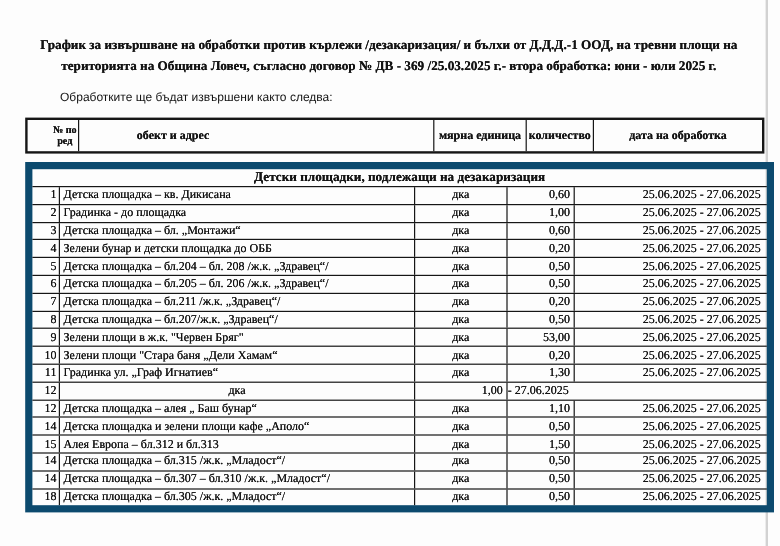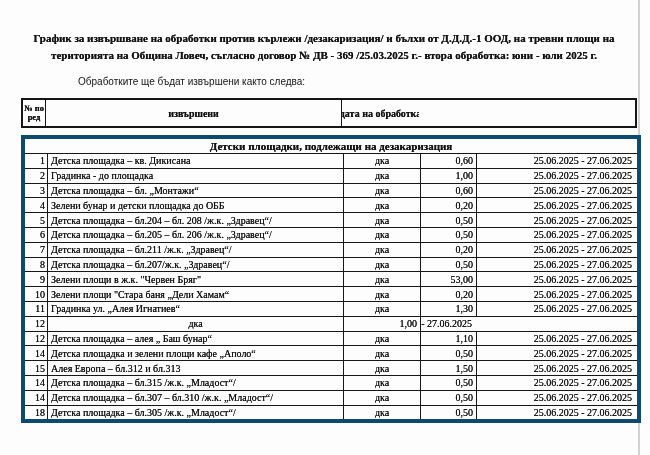--- a/index.html
+++ b/index.html
@@ -16,49 +16,49 @@
     position:absolute; top:0; bottom:0; right:10px; width:2px;
     background:#d2d2d2;
   }
 
   .doc-title{
     position:absolute; top:30px; left:28px; width:592px;
     text-align:center; font-weight:bold; font-size:11px; line-height:16.5px;
   }
 
   .subtitle{
-    position:absolute; top:76px; left:78px;
+    position:absolute; top:76px; left:50px;
     font-family:"Liberation Sans", sans-serif;
     font-size:10px;
   }
 
   .grid-row{
     display:grid;
     grid-template-columns:23px 296px 77px 56px 1fr;
   }
   .cell{
     border-right:1.6px solid #161616;
     display:flex; align-items:center;
     overflow:hidden; white-space:nowrap;
     box-sizing:border-box;
   }
   .cell:last-child{ border-right:none; }
 
   .header-table{
     position:absolute; top:98px; left:21px; width:612px; height:26px;
     border:2px solid #161616;
   }
-  .header-table .grid-row{ height:100%; }
+  .header-table .grid-row{ height:100%;padding-left:20px; }
   .header-table .cell{ font-weight:bold; font-size:10px; justify-content:center; text-align:center; }
   .header-table .cell.hc-num{ font-size:8.5px; line-height:9.5px; display:flex; align-items:center; justify-content:center; white-space:normal; }
   .header-table .cell.hc-object{ justify-content:flex-start; padding-left:48px; }
 
   .main-table{
     position:absolute; top:135px; left:21px; width:612px;
-    border:4px solid #0c4a6e;
+    border:6px solid #0c4a6e;
     box-sizing:content-box;
   }
   .section-row{
     height:14px; line-height:14px;
     border-bottom:1.6px solid #161616;
     text-align:center; font-weight:bold; font-size:11px;
   }
   .data-row{ height:13.8px; border-bottom:1.6px solid #161616; }
   .data-row:last-child{ border-bottom:none; }
   .data-row .cell{ font-size:10px; line-height:13px; }
@@ -76,21 +76,23 @@
 <div class="doc-title ink">
   <div>График за извършване на обработки против кърлежи /дезакаризация/ и бълхи от Д.Д.Д.-1 ООД, на тревни площи на</div>
   <div>територията на Община Ловеч, съгласно договор № ДВ - 369 /25.03.2025 г.- втора обработка: юни - юли 2025 г.</div>
 </div>
 
 <div class="subtitle">Обработките ще бъдат извършени както следва:</div>
 
 <div class="header-table ink">
   <div class="grid-row">
     <div class="cell hc-num">№ по ред</div>
-    <div class="cell">извършени</div>
+    <div class="cell hc-object">обект и адрес</div>
+    <div class="cell">мярна единица</div>
+    <div class="cell">количество</div>
     <div class="cell">дата на обработка</div>
   </div>
 </div>
 
 <div class="main-table ink">
   <div class="section-row">Детски площадки, подлежащи на дезакаризация</div>
   <div id="rows-container">
   <div class="grid-row data-row">
     <div class="cell c-num">1</div>
     <div class="cell c-object">Детска площадка – кв. Дикисана</div>
@@ -166,21 +168,21 @@
   <div class="grid-row data-row">
     <div class="cell c-num">10</div>
     <div class="cell c-object">Зелени площи "Стара баня „Дели Хамам“</div>
     <div class="cell c-unit">дка</div>
     <div class="cell c-qty">0,20</div>
     <div class="cell c-date">25.06.2025 - 27.06.2025</div>
   </div>
 
   <div class="grid-row data-row">
     <div class="cell c-num">11</div>
-    <div class="cell c-object">Градинка ул. „Алея Игнатиев“</div>
+    <div class="cell c-object">Градинка ул. „Граф Игнатиев“</div>
     <div class="cell c-unit">дка</div>
     <div class="cell c-qty">1,30</div>
     <div class="cell c-date">25.06.2025 - 27.06.2025</div>
   </div>
 
   <div class="grid-row data-row">
     <div class="cell c-num">12</div>
     <div class="cell c-unit">дка</div>
     <div class="cell c-qty">1,00</div>
     <div class="cell c-date">25.06.2025 - 27.06.2025</div>

